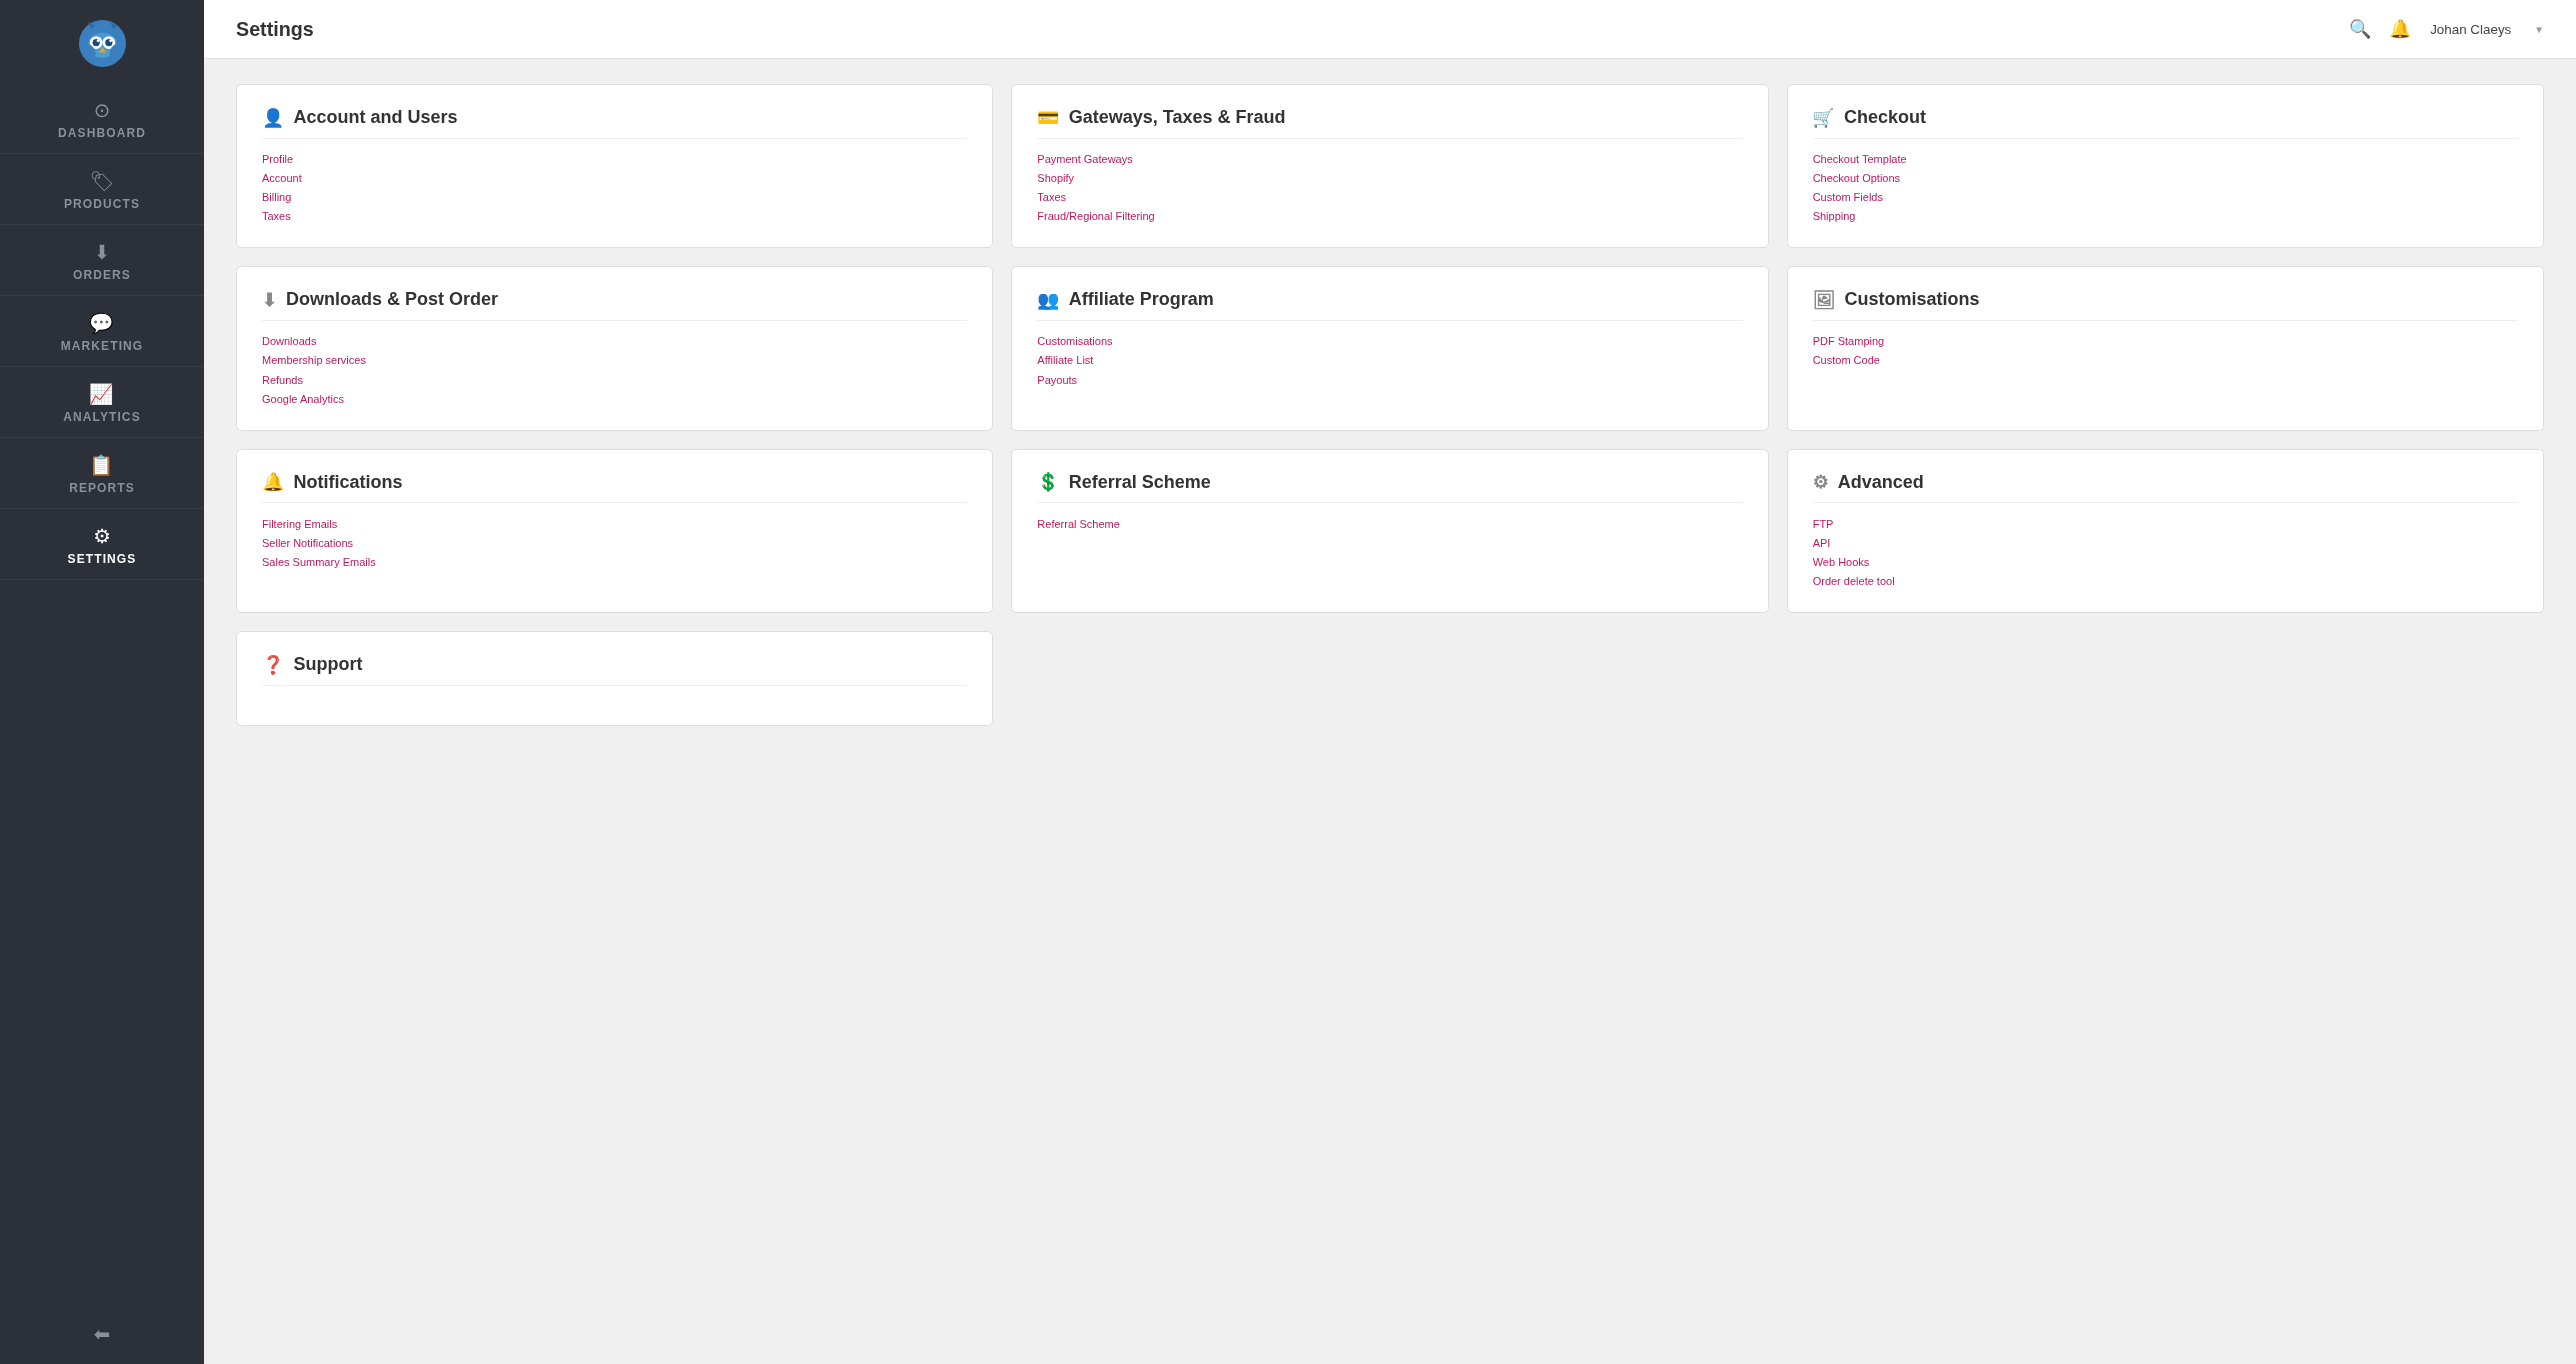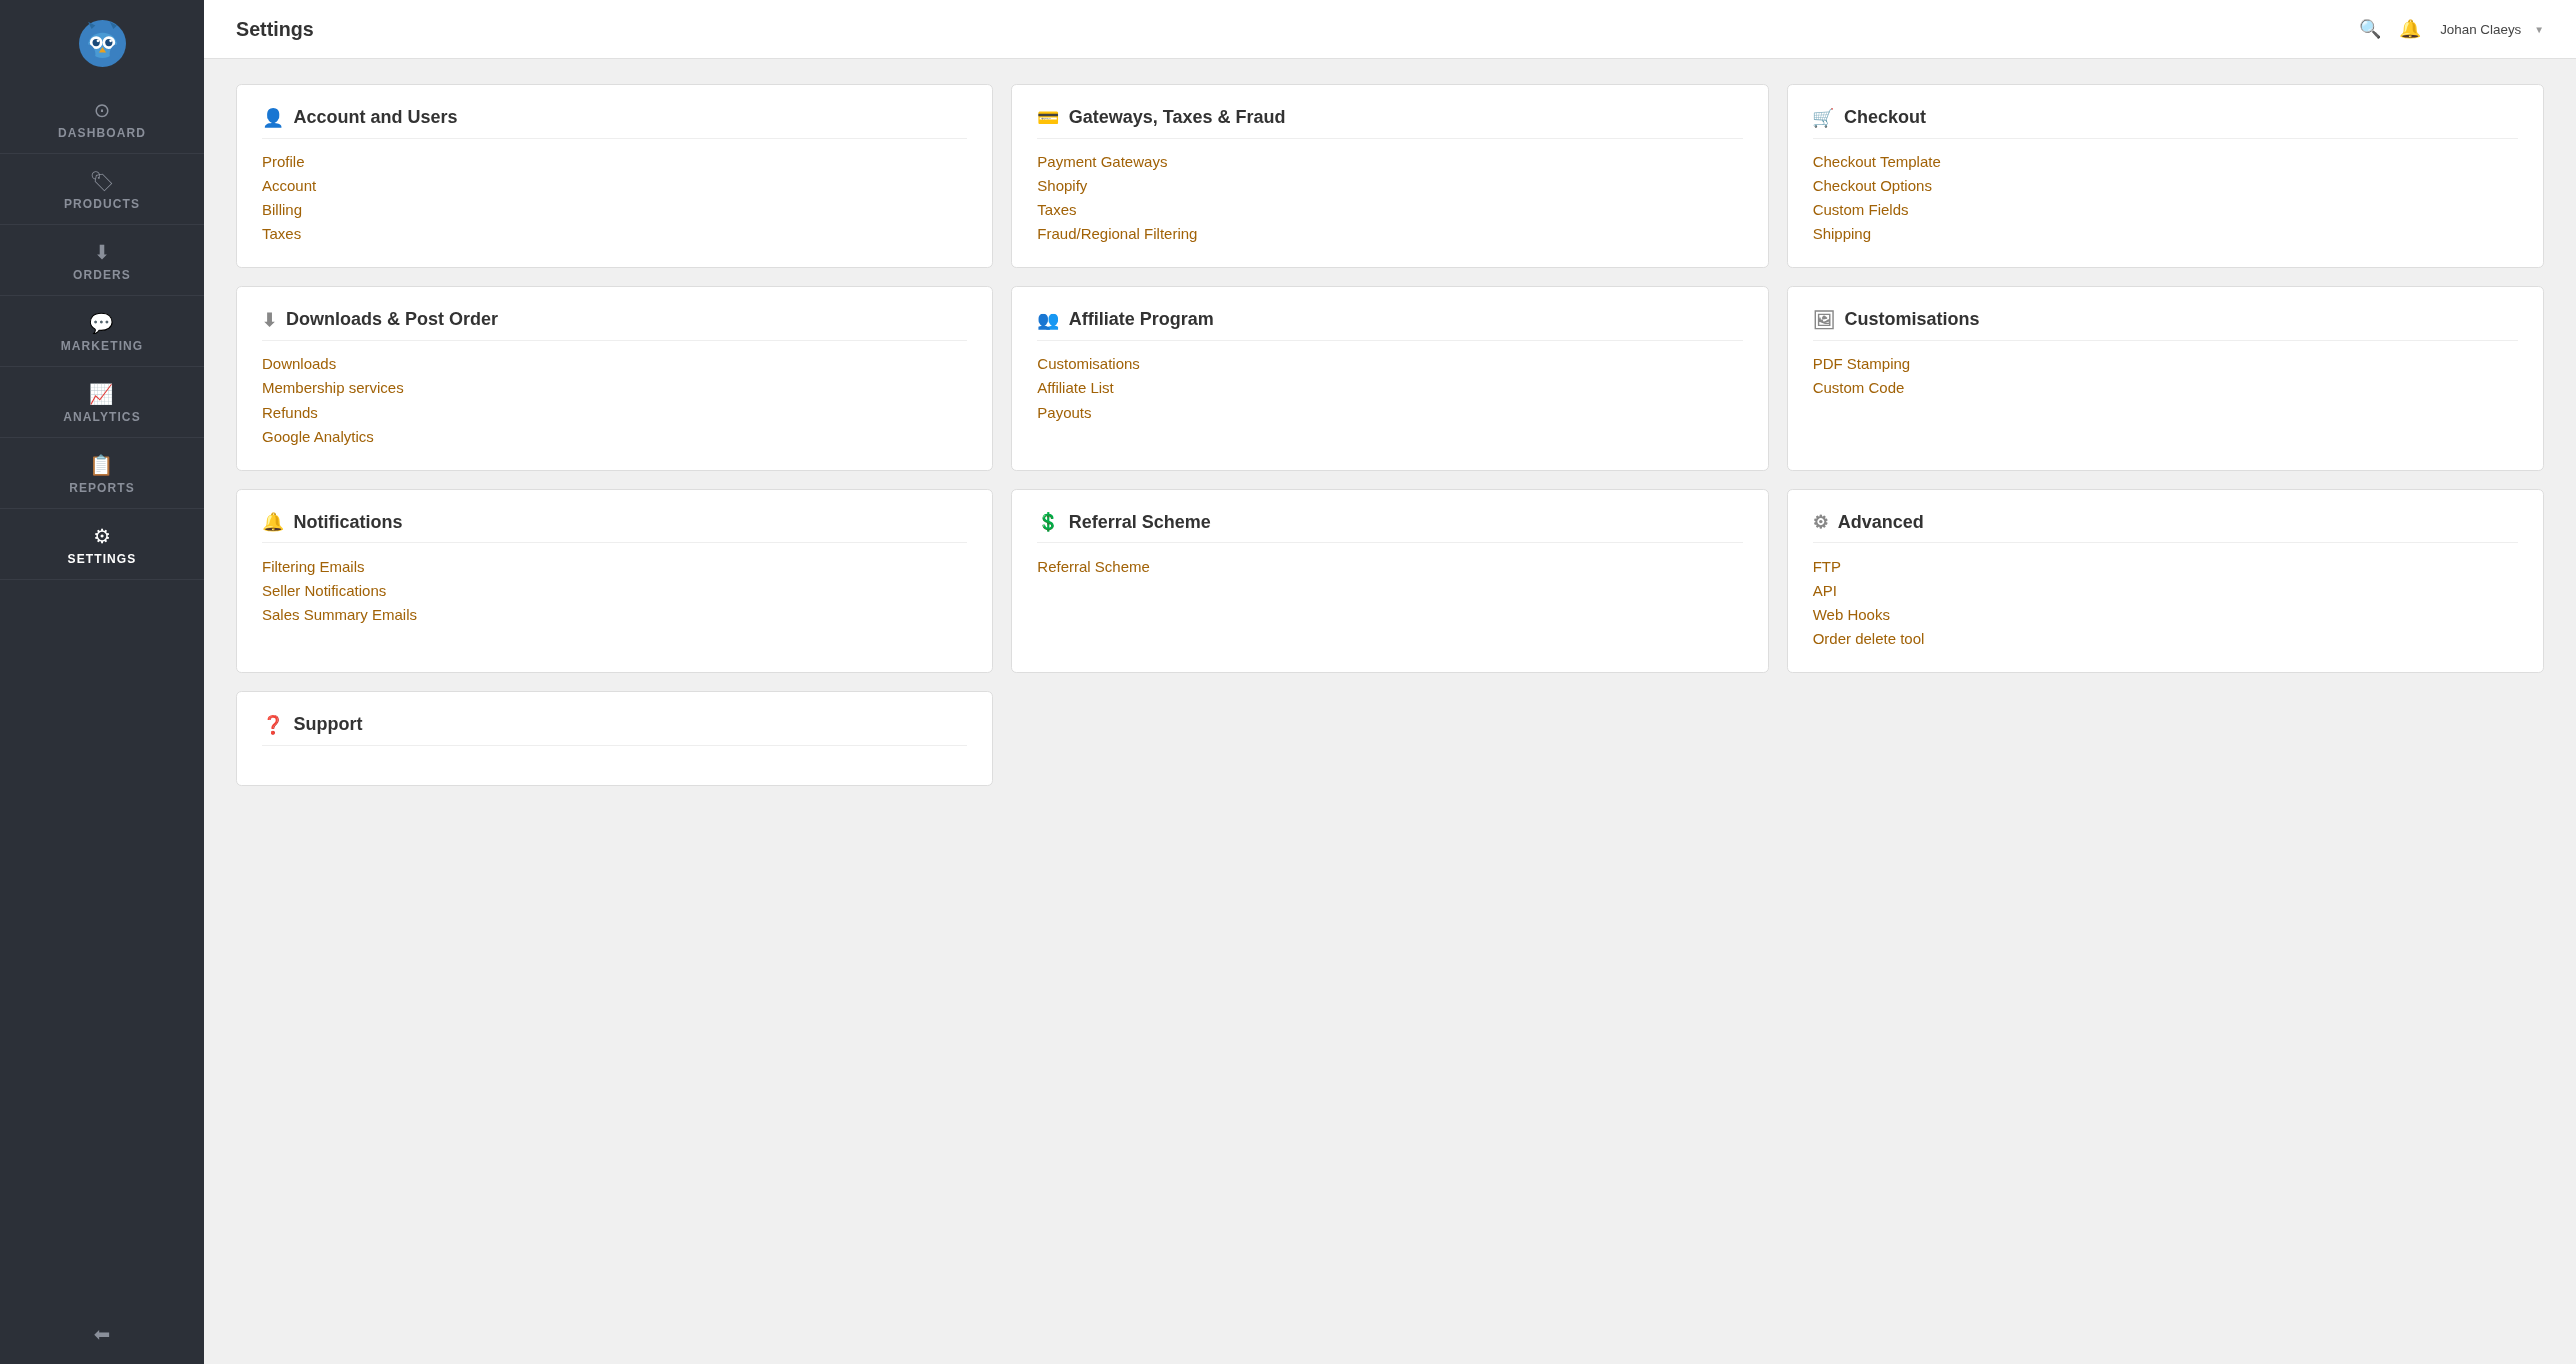--- a/index.html
+++ b/index.html
@@ -83,21 +83,21 @@
       gap: 18px;
       color: #bbb;
     }
     .topbar-actions .icon { font-size: 18px; cursor: pointer; }
     .user-name {
       font-size: 13.4px;
       color: #444;
       cursor: pointer;
       display: flex;
       align-items: center;
-      gap: 13px;
+      gap: 23px;
     }
     .user-name .chevron { font-size: 9.8px; color: #999; }
 
     .content {
       flex: 1;
       overflow-y: auto;
       padding: 25px 32px;
       background: #f0f0f0;
     }
 
@@ -124,22 +124,22 @@
       padding-bottom: 9px;
       border-bottom: 0.9px solid #eee;
     }
     .card-title .card-icon { font-size: 18px; color: #888; }
     .card-links {
       display: flex;
       flex-direction: column;
       gap: 7.2px;
     }
     .card-link {
-      color: #a16207;
-      font-size: 15px;
+      color: #be185d;
+      font-size: 11px;
       cursor: pointer;
       text-decoration: none;
     }
   </style>
 </head>
 <body>
 
 <nav class="sidebar">
   <div class="sidebar-logo">
 

